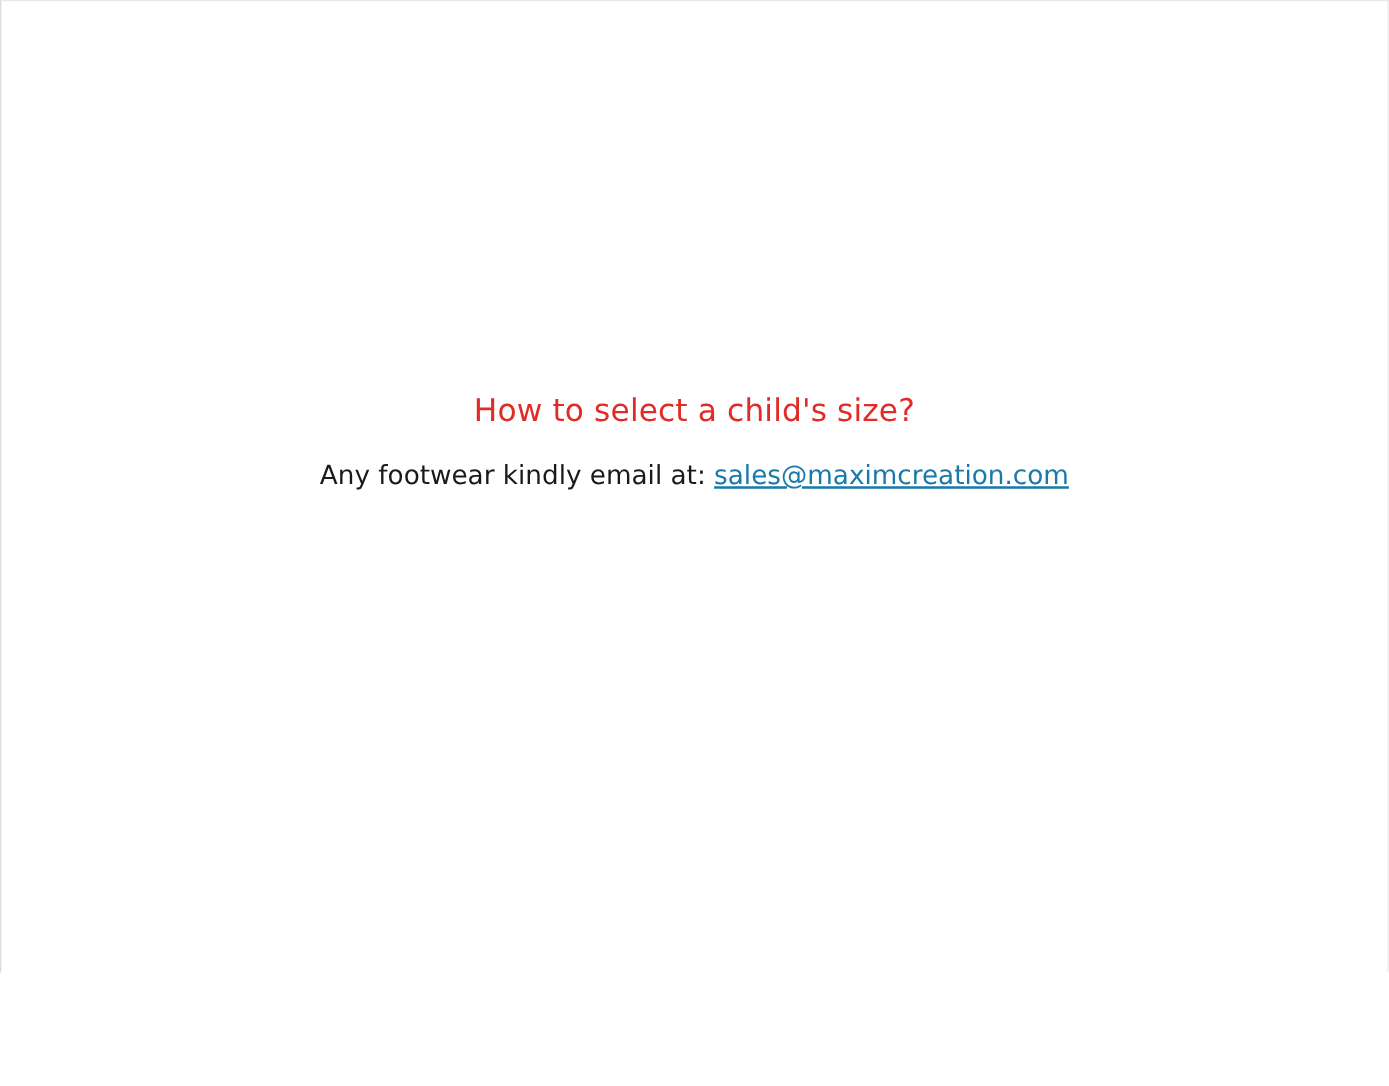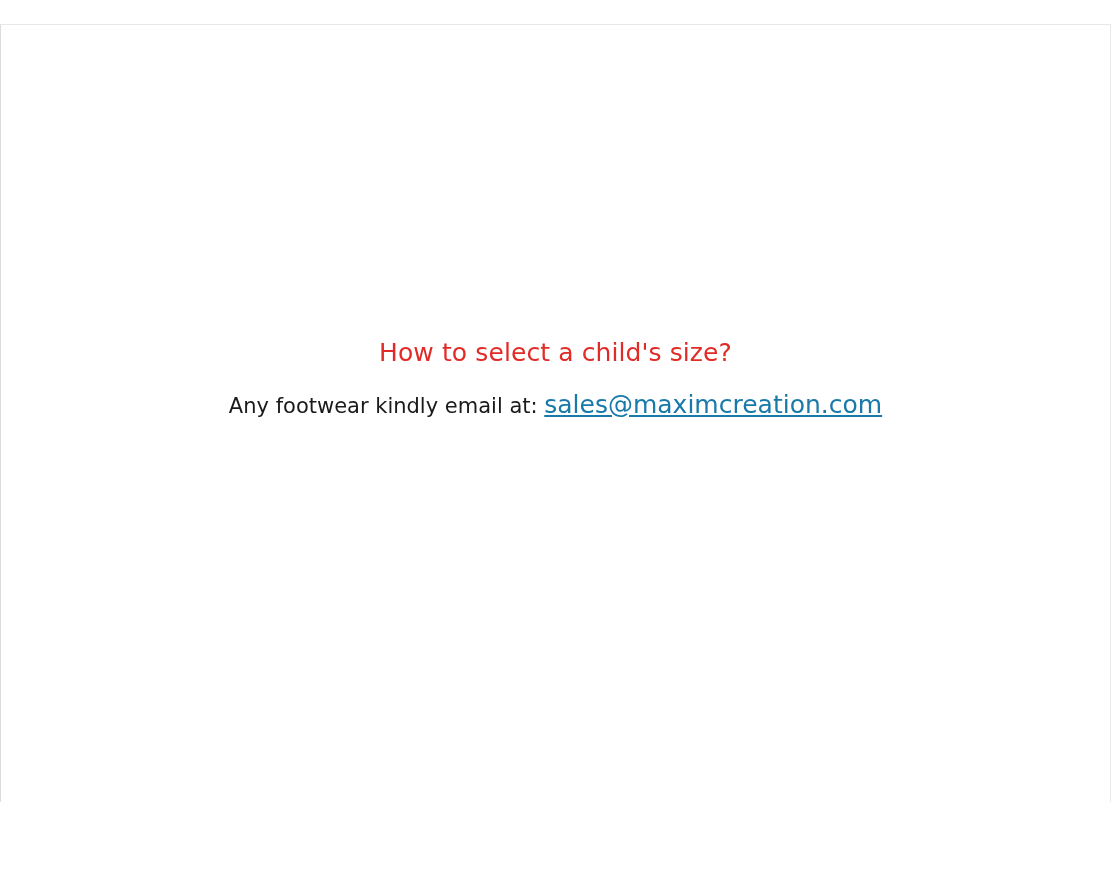--- a/index.html
+++ b/index.html
@@ -15,21 +15,20 @@
   }
   .page {
     position: relative;
     box-sizing: border-box;
     width: 1111px;
     height: 778px;
     background: #ffffff;
     border-left: 1px solid #dcdcdc;
     border-top: 1px solid #e8e8e8;
     border-right: 1px solid #e8e8e8;
-    margin-top: 24px;
   }
   .content {
     position: absolute;
     left: 50%;
     transform: translateX(-50%);
     top: 312px;
     width: 840px;
     text-align: center;
   }
   .heading {
@@ -46,21 +45,21 @@
     line-height: 29px;
     margin: 0 0 22px 0;
     font-weight: 400;
   }
   .para.last {
     margin-bottom: 0;
   }
   .email-link {
     color: #1979a9;
     text-decoration: underline;
-    font-size: 25px;
+    font-size: 21px;
   }
 </style>
 </head>
 <body>
 
 <div class="page">
   <div class="content">
     <h1 class="heading">How to select a child's size?</h1>
 
 

